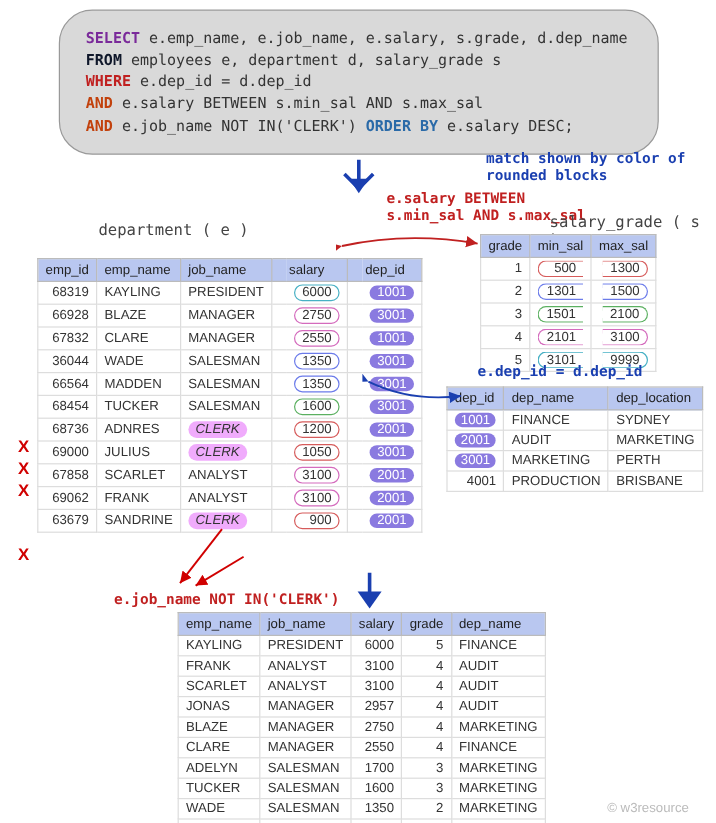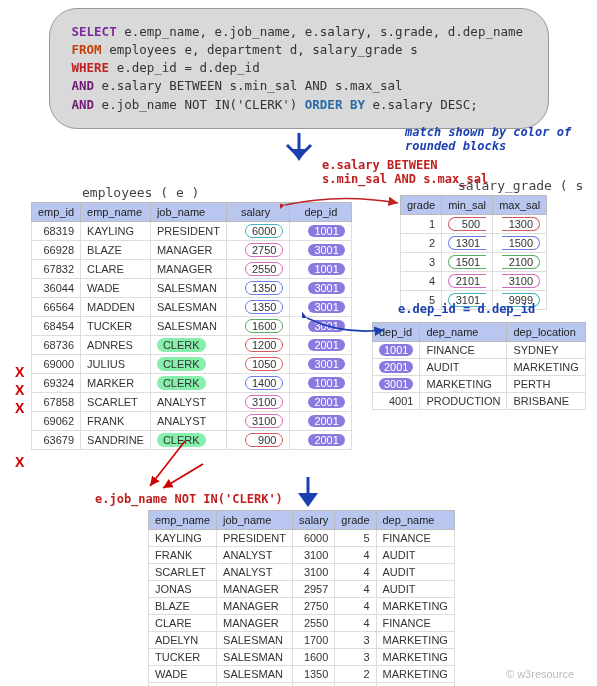--- a/index.html
+++ b/index.html
@@ -17,23 +17,23 @@
     border: 1px solid #999;
     border-radius: 28px;
     padding: 14px 22px;
     margin: 0 auto 4px;
     width: 500px;
     font-family: Consolas, monospace;
     font-size: 12.5px;
     line-height: 1.45;
   }
   .kw-sel { color: #7a2a9a; font-weight: bold; }
-  .kw-from { color: #c2410c; font-weight: bold; }
+  .kw-from { color: #0f172a; font-weight: bold; }
   .kw-where { color: #c02020; font-weight: bold; }
-  .kw-and { color: #701a75; font-weight: bold; }
+  .kw-and { color: #c2410c; font-weight: bold; }
   .kw-ord { color: #2a6aa8; font-weight: bold; }
   .col-txt { color: #333; }
   .arrow-down {
     text-align: center;
     margin: 2px 0 6px;
   }
   .arrow-down svg { display:inline-block; }
   .tbl-title {
     position: absolute;
     font-family: Consolas, monospace;
@@ -59,41 +59,42 @@
   table.data td {
     border: 1px solid #ddd;
     padding: 2px 6px;
     text-align: right;
     white-space: nowrap;
   }
   table.data td.l { text-align: left; }
   .hdr-green th { background: #a9cf8f; }
   .clerk-hl {
     display: inline-block;
-    background: #86efac;
+    background: #f0abfc;
     border-radius: 9px;
     padding: 1px 6px;
+    font-style: italic;
   }
   .x-mark {
     color: #d00000;
     font-weight: bold;
     font-size: 14px;
     position: absolute;
   }
   .rnd-cell {
     display: inline-block;
     border: 1.5px solid;
     border-radius: 9px;
     padding: 0 6px;
     min-width: 38px;
     text-align: right;
   }
   .rnd-red { border-color: #d65b5b; }
   .rnd-blue { border-color: #6b7bea; }
-  .rnd-grn { border-color: #5bb060; }
+  .rnd-grn { border-color: #5bb060; text-align: center; }
   .rnd-mag { border-color: #d46bbd; }
   .rnd-teal { border-color: #46b0c4; }
   .dep-cell {
     display:inline-block;
     border-radius: 9px;
     padding: 0 6px;
     min-width: 34px;
     text-align: right;
     color: #fff;
   }
@@ -144,35 +145,35 @@
   </div>
 </div>
 
 <div class="arrow-down">
   <svg width="60" height="30">
       <path d="M30 0 L30 18 M18 12 L30 24 L42 12" stroke="#1a3fb0" stroke-width="3" fill="none"></path>
       <polygon points="30,28 22,16 38,16" fill="#1a3fb0"></polygon>
     </svg>
 </div>
 
-<div class="annot blue" style="left:405px; top:125px;font-style:italic;">
+<div class="annot blue" style="left:405px; top:125px;">
   <span>match shown by color of</span><br><span>rounded blocks</span>
 </div>
 <div class="annot red" style="left:322px; top:158px;">
   <span>e.salary BETWEEN</span><br><span>s.min_sal AND s.max_sal</span>
 </div>
 
-<div class="tbl-title" style="left:82px; top:185px;">employees ( e )</div>
+<div class="tbl-title" style="left:82px; top:185px;">department ( e )</div>
 
 <div style="position:absolute; left:15px; top:202px;">
   <div class="x-mark" style="left:0; top:162px;">X</div>
   <div class="x-mark" style="left:0; top:180px;">X</div>
   <div class="x-mark" style="left:0; top:198px;">X</div>
   <div class="x-mark" style="left:0; top:252px;">X</div>
-  <table class="data" id="emp-table" style="margin-left:16px;">
+  <table class="data" id="emp-table" style="margin-left:16px;margin-top:13px;">
       <tbody>
         <tr>
           <th>emp_id</th>
           <th>emp_name</th>
           <th>job_name</th>
           <th class="split-l"></th>
           <th class="split-r">salary</th>
           <th class="split-l"></th>
           <th class="split-r">dep_id</th>
         </tr>
@@ -240,29 +241,20 @@
           <td style="border-left:none"><span class="dep-cell dep2001">2001</span></td>
     </tr>
         <tr>
       <td>69000</td>
       <td class="l">JULIUS</td>
       <td class="l"><span class="clerk-hl">CLERK</span></td>
       <td style="border-right:none"></td>
           <td style="border-left:none"><span class="rnd-cell rnd-red">1050</span></td>
       <td style="border-right:none"></td>
           <td style="border-left:none"><span class="dep-cell dep3001">3001</span></td>
-    </tr>
-        <tr>
-      <td>69324</td>
-      <td class="l">MARKER</td>
-      <td class="l"><span class="clerk-hl">CLERK</span></td>
-      <td style="border-right:none"></td>
-          <td style="border-left:none"><span class="rnd-cell rnd-blue">1400</span></td>
-      <td style="border-right:none"></td>
-          <td style="border-left:none"><span class="dep-cell dep1001">1001</span></td>
     </tr>
         <tr>
       <td>67858</td>
       <td class="l">SCARLET</td>
       <td class="l">ANALYST</td>
       <td style="border-right:none"></td>
           <td style="border-left:none"><span class="rnd-cell rnd-mag">3100</span></td>
       <td style="border-right:none"></td>
           <td style="border-left:none"><span class="dep-cell dep2001">2001</span></td>
     </tr>

